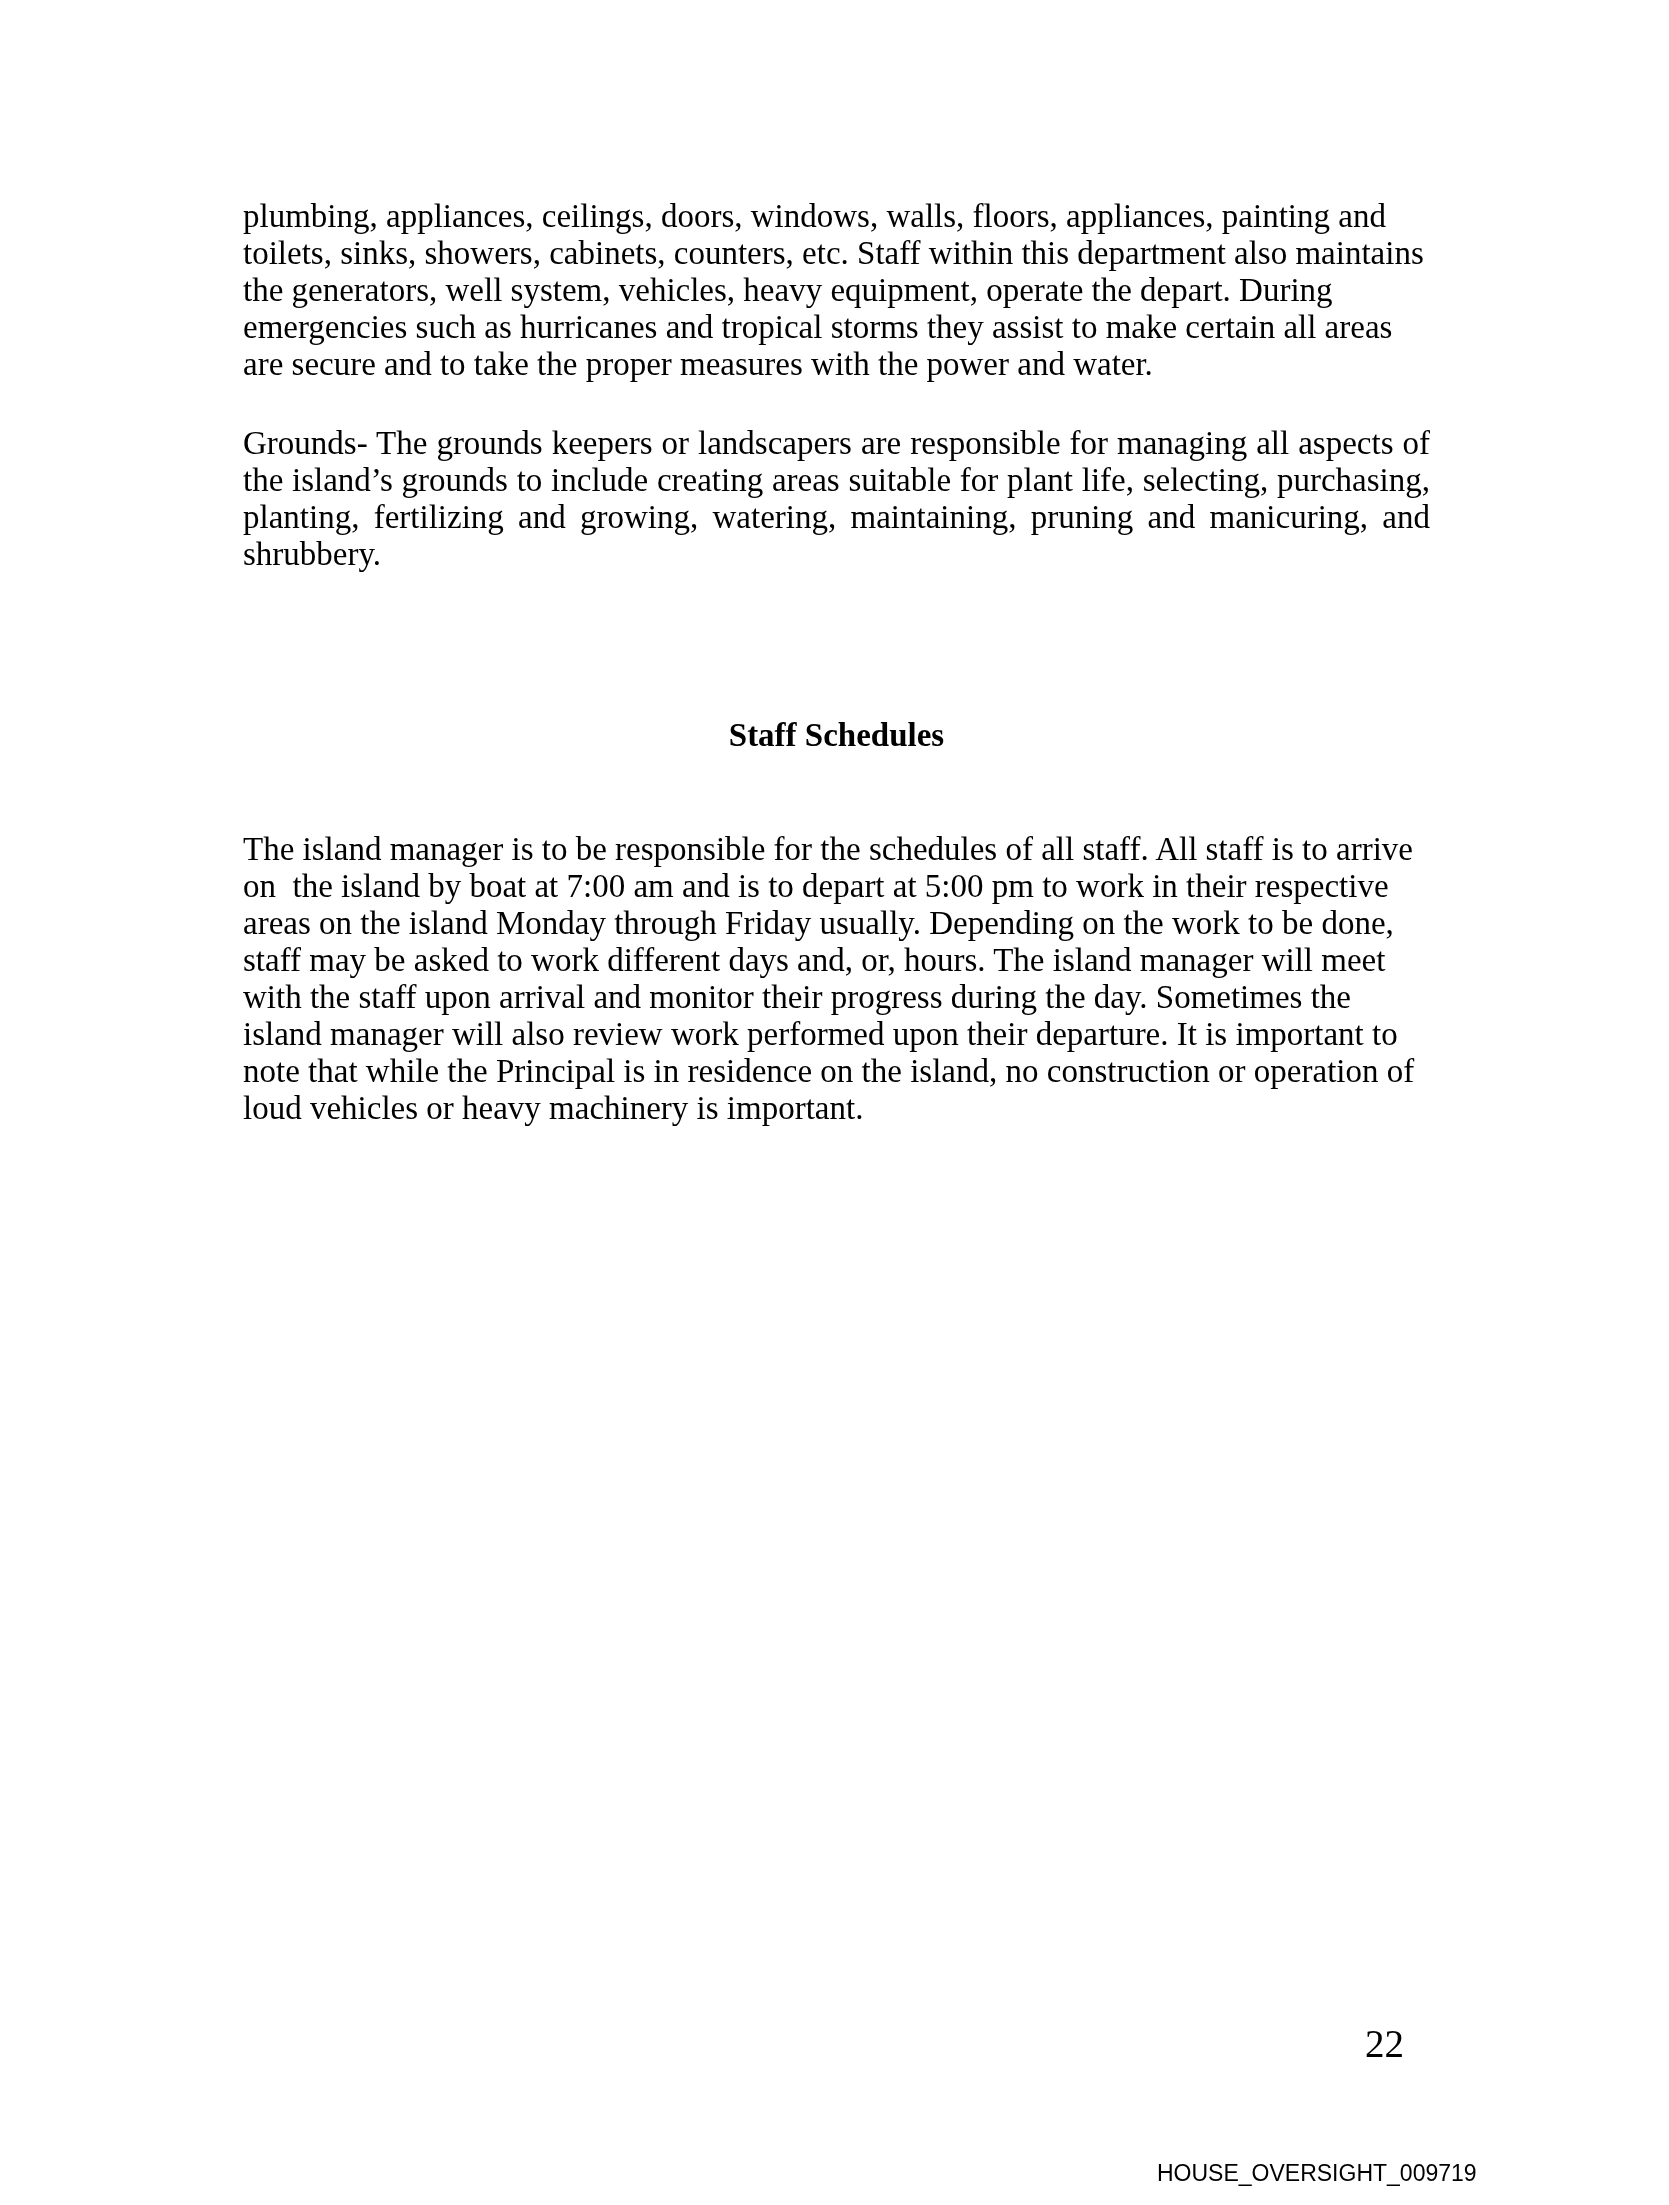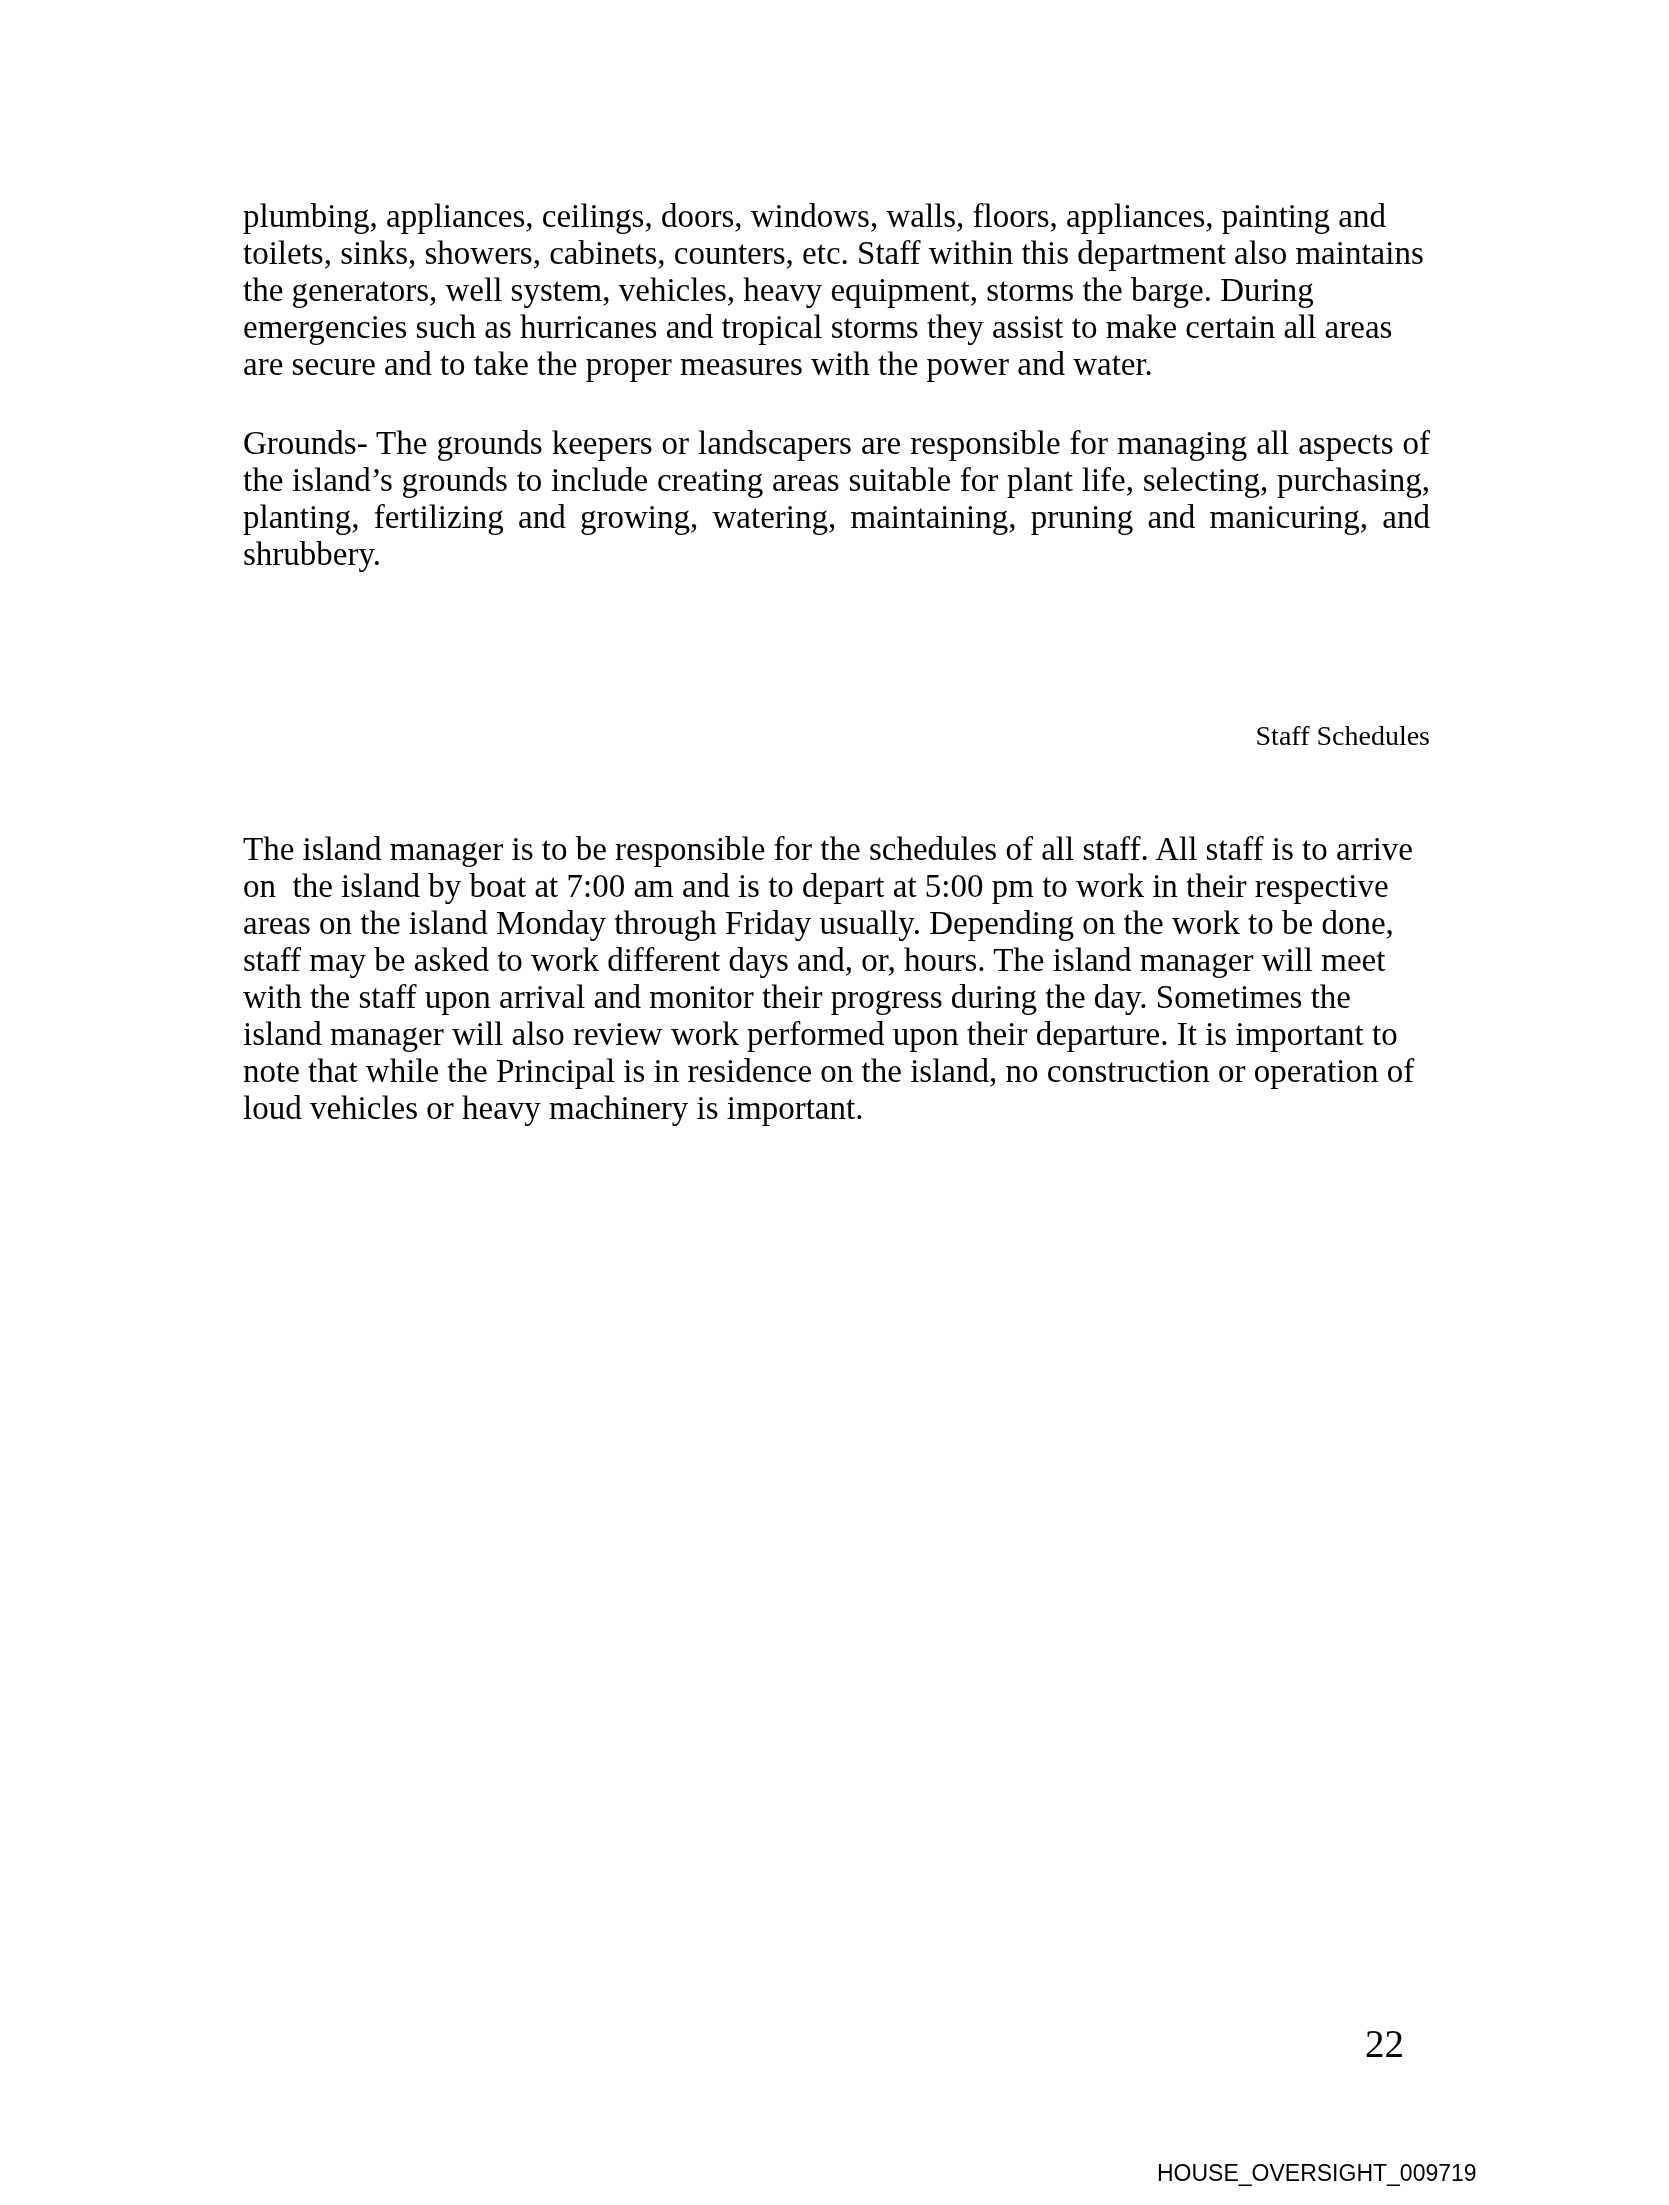--- a/index.html
+++ b/index.html
@@ -32,24 +32,24 @@
     text-align-last: justify;
   }
   .para-maintenance { top: 198px; }
   .para-grounds     { top: 425px; }
   .para-schedules   { top: 831px; }
   .heading {
     position: absolute;
     left: 243px;
     width: 1187px;
     top: 717px;
-    font-size: 28px;
+    font-size: 33px;
     line-height: 37px;
-    font-weight: normal;
-    text-align: right;
+    font-weight: bold;
+    text-align: center;
   }
   .pageno {
     position: absolute;
     left: 1365px;
     top: 2027px;
     font-size: 39px;
     line-height: 33px;
   }
   .bates {
     position: absolute;
@@ -61,21 +61,21 @@
   }
 </style>
 </head>
 <body>
 
 <div class="page">
 
   <div class="block para-maintenance">
     <div class="ln">plumbing, appliances, ceilings, doors, windows, walls, floors, appliances, painting and</div>
     <div class="ln">toilets, sinks, showers, cabinets, counters, etc. Staff within this department also maintains</div>
-    <div class="ln">the generators, well system, vehicles, heavy equipment, storms the barge. During</div>
+    <div class="ln">the generators, well system, vehicles, heavy equipment, operate the depart. During</div>
     <div class="ln">emergencies such as hurricanes and tropical storms they assist to make certain all areas</div>
     <div class="ln">are secure and to take the proper measures with the power and water.</div>
   </div>
 
   <div class="block para-grounds">
     <div class="ln stretch">Grounds- The grounds keepers or landscapers are responsible for managing all aspects of</div>
     <div class="ln stretch">the island’s grounds to include creating areas suitable for plant life, selecting, purchasing,</div>
     <div class="ln stretch">planting, fertilizing and growing, watering, maintaining, pruning and manicuring, and</div>
     <div class="ln">shrubbery.</div>
   </div>

